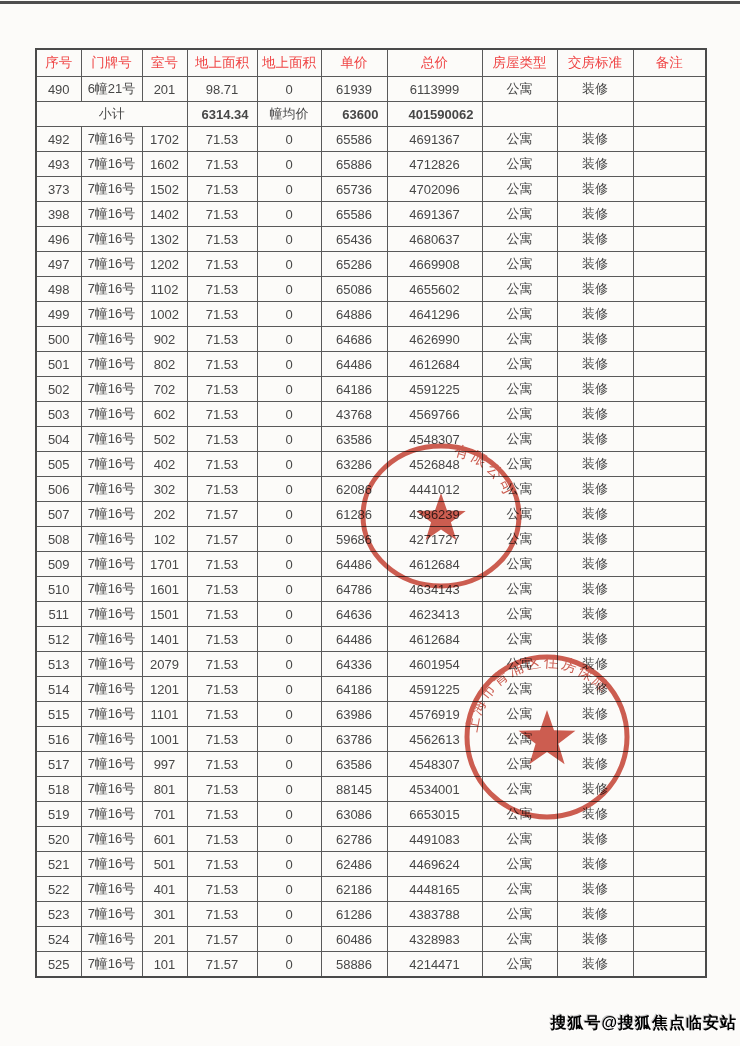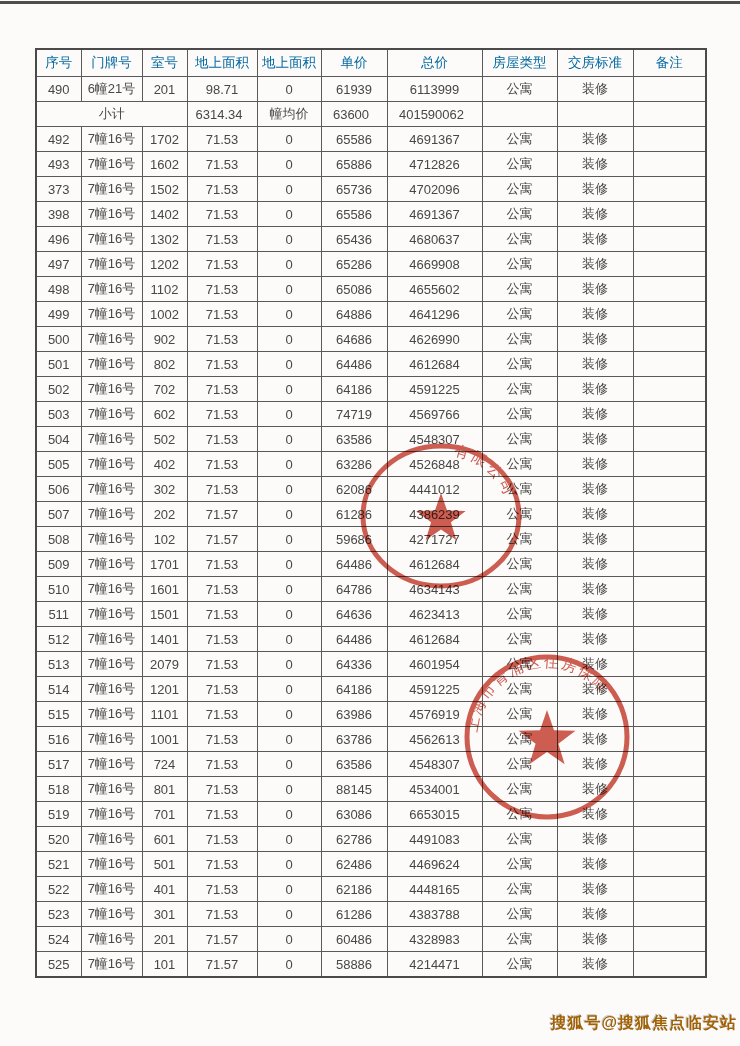--- a/index.html
+++ b/index.html
@@ -20,39 +20,39 @@
     font-size:13px;color:#474747;
     border:2px solid #4a4a4a;
   }
   table.price td, table.price th{
     border:1px solid #5a5a5a;
     text-align:center;vertical-align:middle;
     height:24px;padding:0 2px;
     font-weight:normal;
     overflow:hidden;white-space:nowrap;
   }
-  table.price tr.hdr th{height:26px;font-size:13.5px;color:#0369a1;}
-  table.price td.num-right{text-align:center;padding-right:8px;}
+  table.price tr.hdr th{height:26px;font-size:13.5px;color:#ef4444;}
+  table.price td.num-right{text-align:right;padding-right:8px;font-weight:bold;}
   col.c0{width:45px}col.c1{width:61px}col.c2{width:45px}col.c3{width:70px}
   col.c4{width:64px}col.c5{width:66px}col.c6{width:95px}col.c7{width:75px}
   col.c8{width:76px}col.c9{width:73px}
   .stamp{
     position:absolute;
     mix-blend-mode:multiply;
     opacity:.82;
     pointer-events:none;
   }
   .stamp text{
     font-family:"Liberation Serif","DejaVu Serif",serif;
     fill:#c43a2c;
   }
   .watermark{
     position:absolute;right:3px;top:1013px;
     font-size:16px;font-weight:bold;letter-spacing:1px;
-    color:#a16207;
+    color:#000000;
     text-shadow:1px 1px 0 #ffffff,-1px -1px 0 #c9c9c9;
     white-space:nowrap;
   }
 </style>
 </head>
 <body>
 
 <div class="page">
 
   <div class="top-rule"></div>
@@ -236,21 +236,21 @@
           <td>公寓</td>
           <td>装修</td>
           <td></td>
         </tr>
         <tr>
           <td>503</td>
           <td>7幢16号</td>
           <td>602</td>
           <td>71.53</td>
           <td>0</td>
-          <td>74719</td>
+          <td>43768</td>
           <td>4569766</td>
           <td>公寓</td>
           <td>装修</td>
           <td></td>
         </tr>
         <tr>
           <td>504</td>
           <td>7幢16号</td>
           <td>502</td>
           <td>71.53</td>
@@ -401,21 +401,21 @@
           <td>0</td>
           <td>63786</td>
           <td>4562613</td>
           <td>公寓</td>
           <td>装修</td>
           <td></td>
         </tr>
         <tr>
           <td>517</td>
           <td>7幢16号</td>
-          <td>724</td>
+          <td>997</td>
           <td>71.53</td>
           <td>0</td>
           <td>63586</td>
           <td>4548307</td>
           <td>公寓</td>
           <td>装修</td>
           <td></td>
         </tr>
         <tr>
           <td>518</td>

